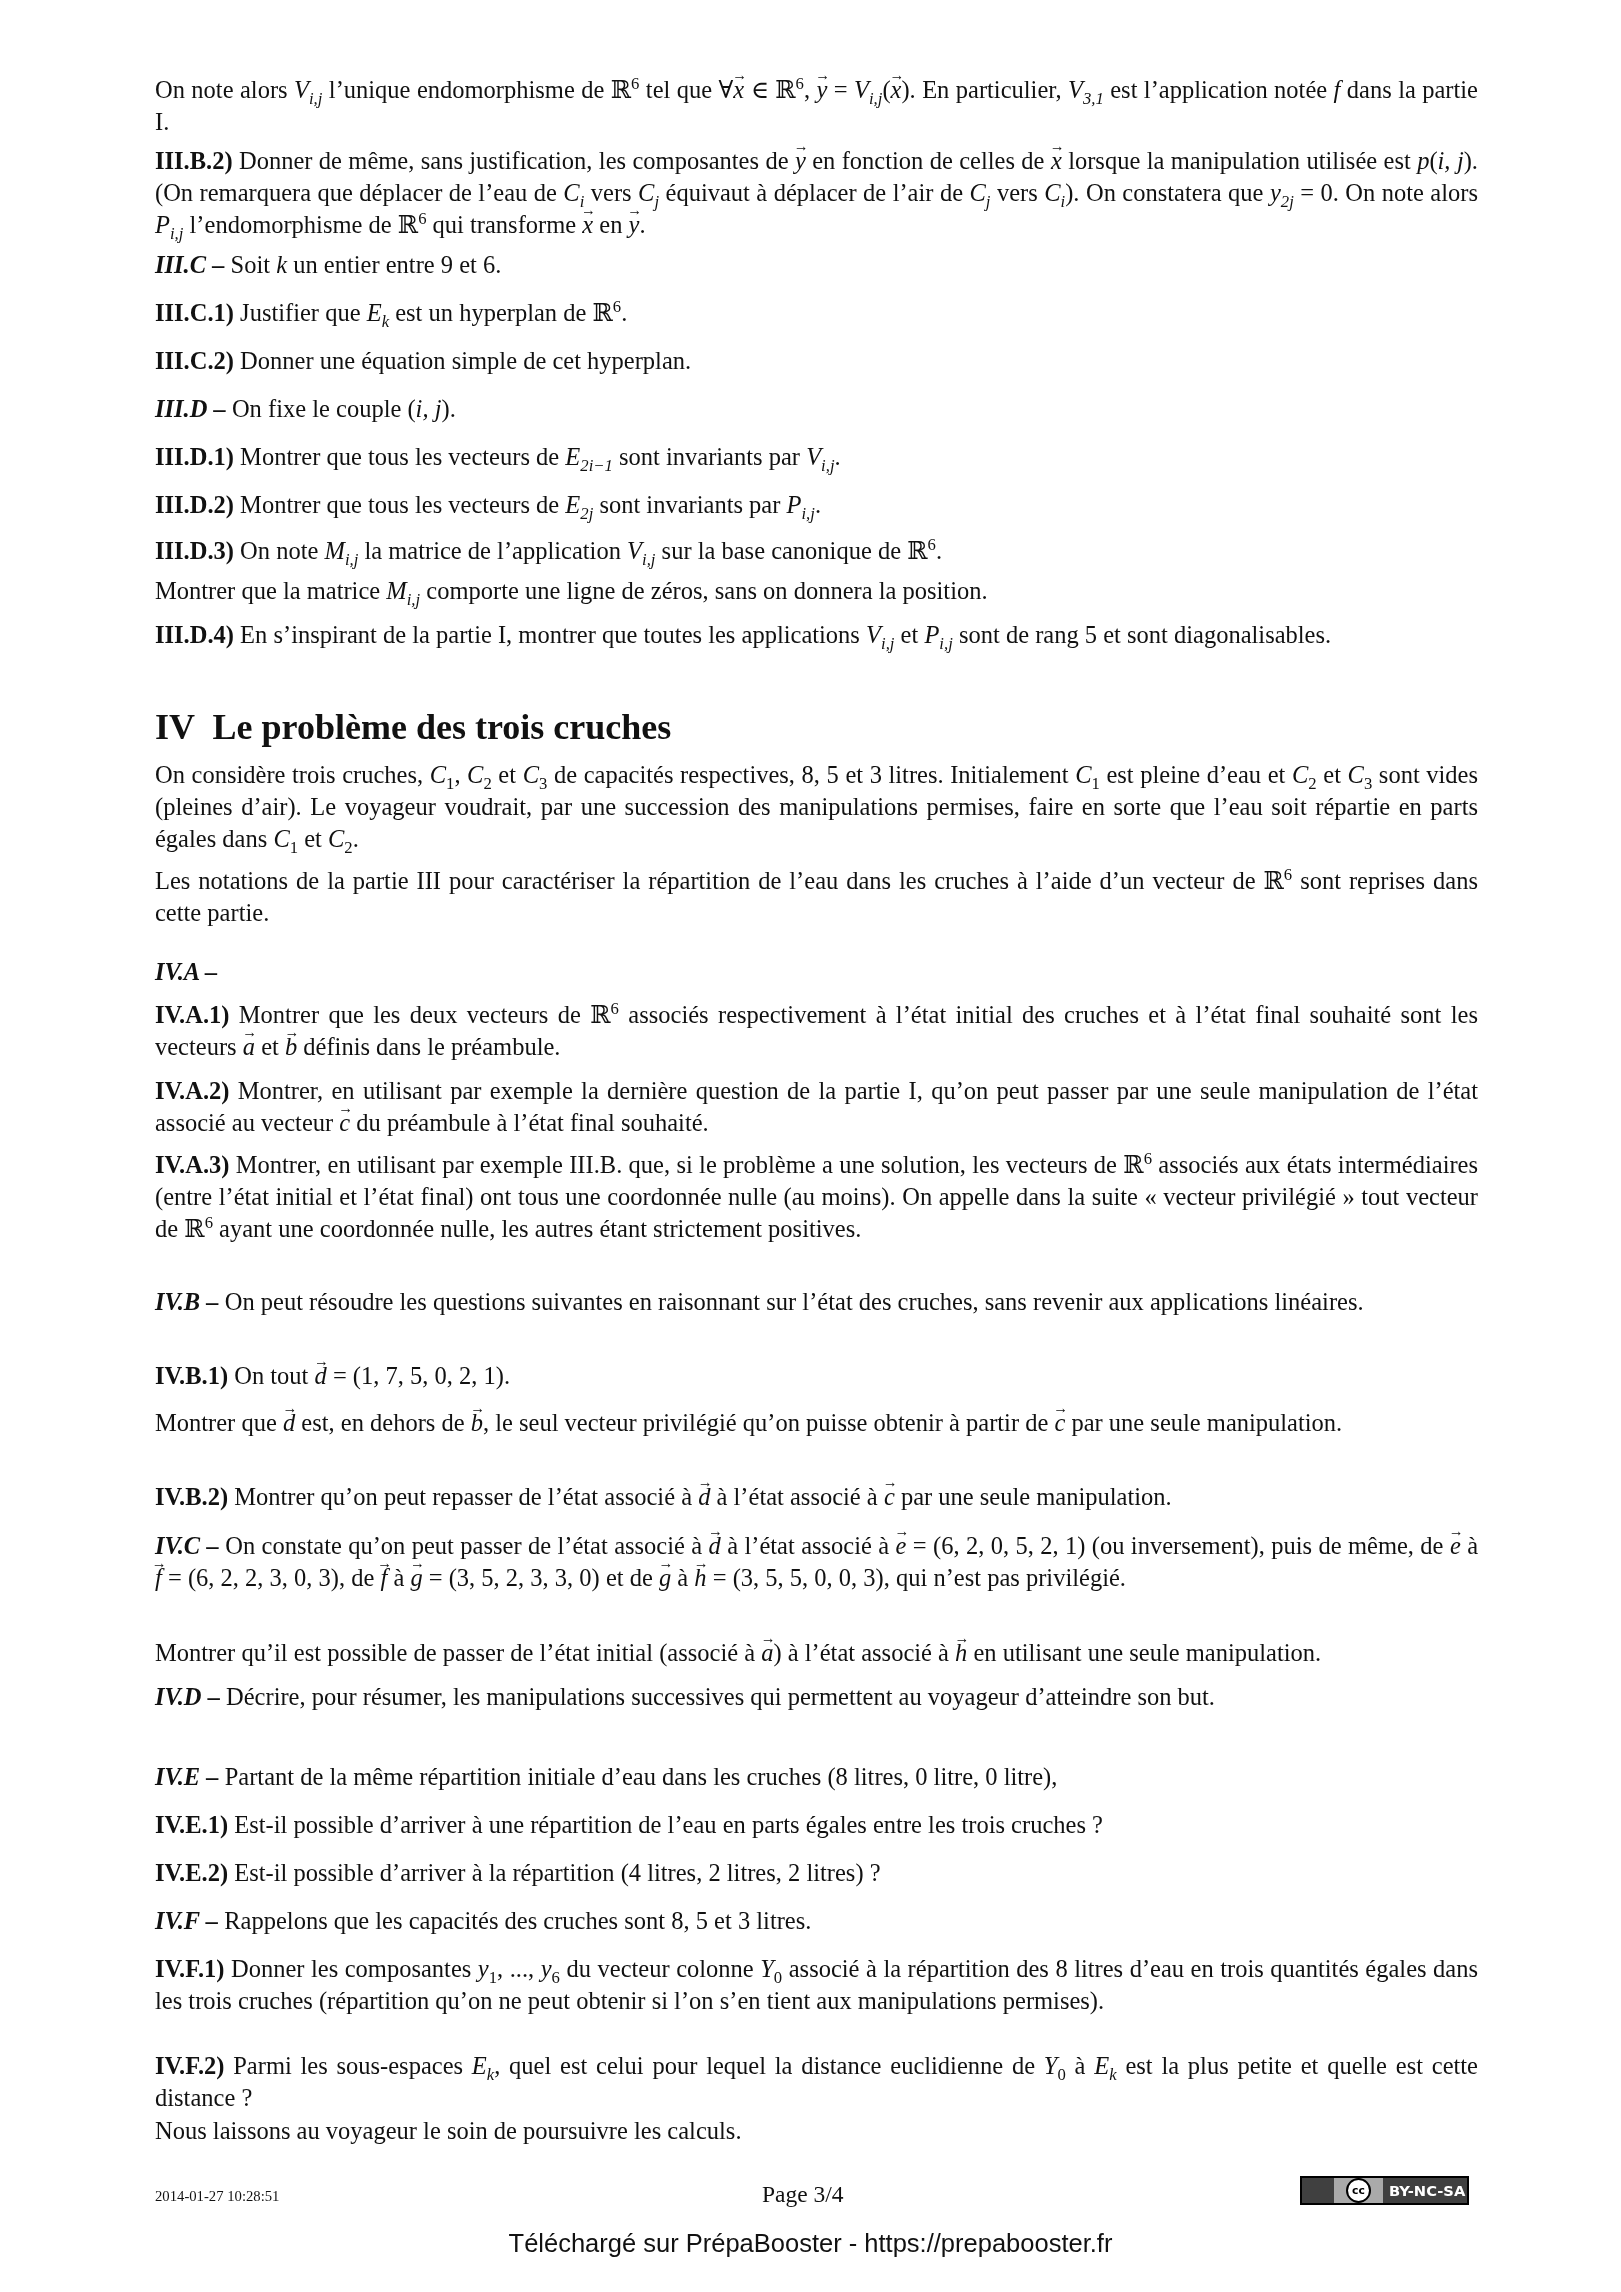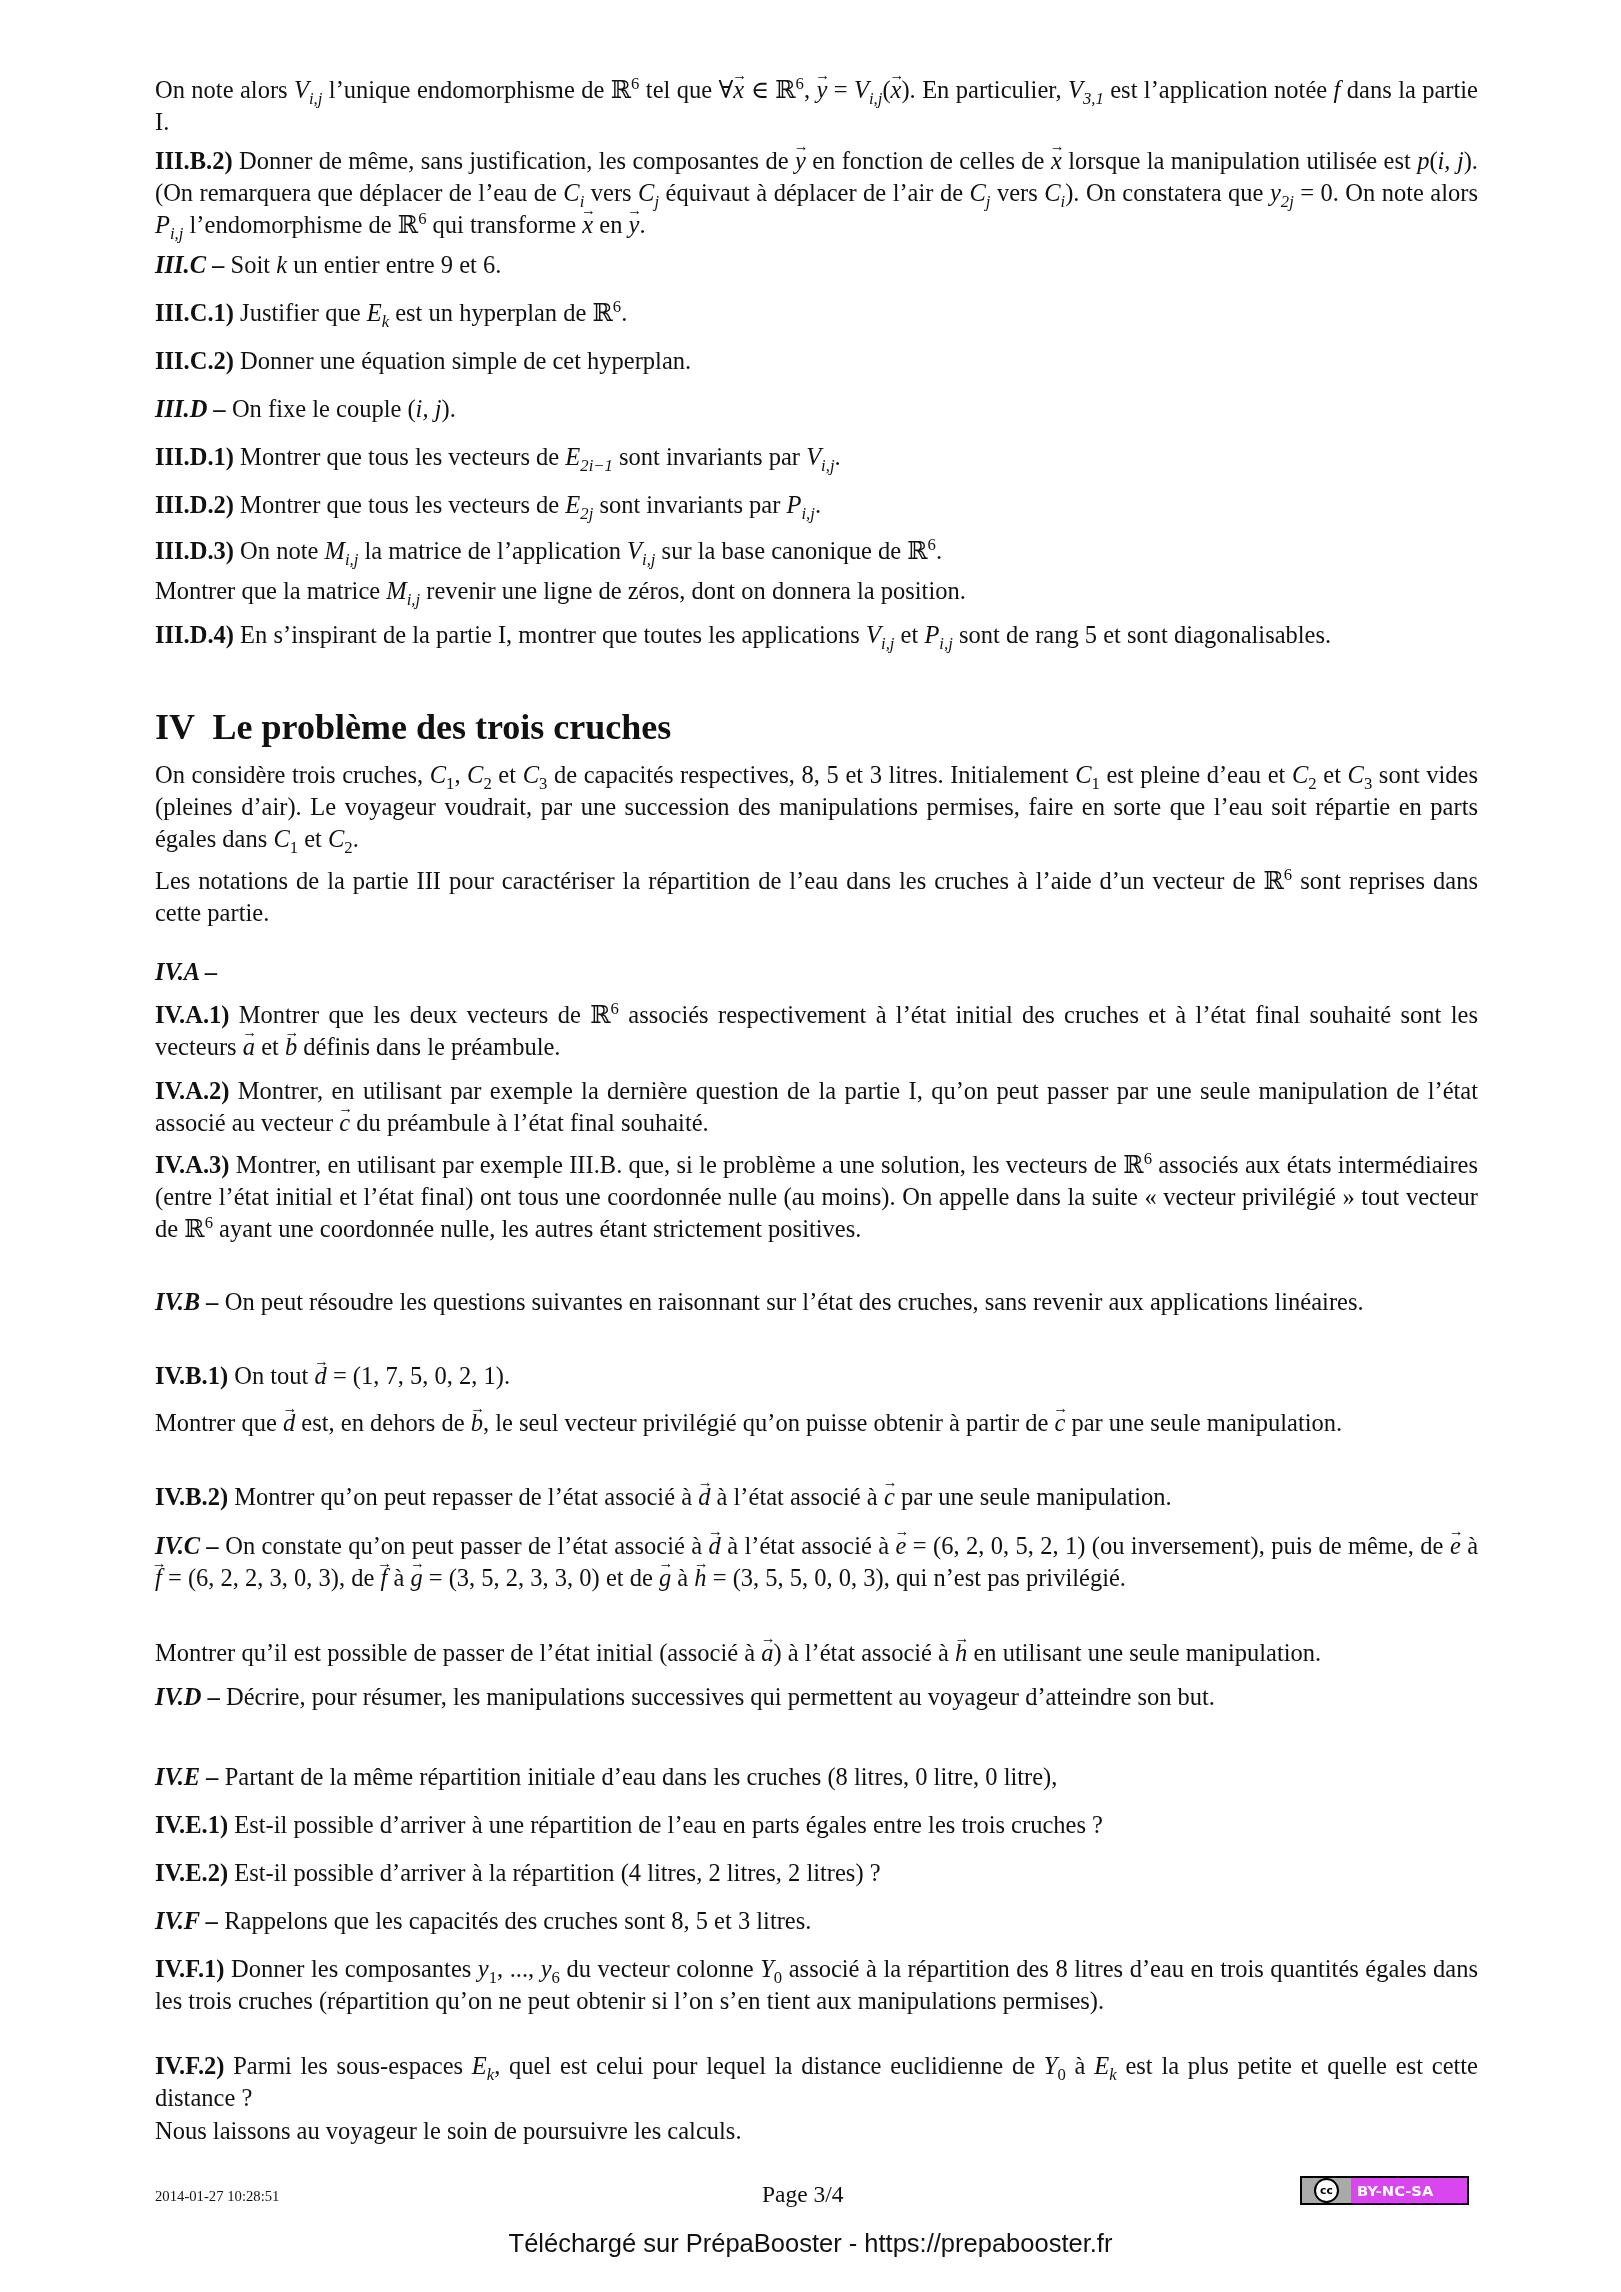--- a/index.html
+++ b/index.html
@@ -17,21 +17,21 @@
   .vec::before { content: "\2192"; position: absolute; left: 50%; transform: translateX(-45%);
                  top: -14.7px; font-size: 14.7px; font-style: normal; }
   .h2 { position: absolute; left: 0; font-size: 36px; font-weight: bold;
         font-family: "Liberation Serif", "DejaVu Serif", serif; text-align: center; }
   .h2 .num { margin-right: 17.6px; }
   .footer-date { position: absolute; left: 155px; top: 2188px; font-size: 14.7px;
                  font-family: "Liberation Serif", serif; }
   .footer-page { position: absolute; left: 762px; top: 2181px; font-size: 23.5px;
                  font-family: "Liberation Serif", serif; }
   .cc { position: absolute; left: 1300px; top: 2176px; width: 169px; height: 29px;
-        background: #d946ef; border: 2px solid #000; box-sizing: border-box; display: flex; align-items: stretch; }
+        background: #404040; border: 2px solid #000; box-sizing: border-box; display: flex; align-items: stretch; padding-left: 32px; }
   .cc .cc-left { width: 49px; background: #aaa; display: flex; align-items: center; justify-content: center; }
   .cc .cc-circle { width: 21.6px; height: 21.6px; border-radius: 50%; background: #fff; border: 2px solid #000;
                    display: flex; align-items: center; justify-content: center;
                    font-family: "DejaVu Sans", sans-serif; font-weight: bold; font-size: 10.8px; color: #000; }
   .cc .cc-text { flex: 1; color: #fff; font-family: "DejaVu Sans", sans-serif; font-weight: bold;
                  font-size: 14.7px; display: flex; align-items: center; padding-left: 5.9px; }
   .download { position: absolute; left: 0; width: 1621px; top: 2229px; text-align: center;
               font-family: "Liberation Sans", "DejaVu Sans", sans-serif; font-size: 25.5px; }
 </style>
 </head>
@@ -41,21 +41,21 @@
 
   <div class="p" style="top:74px"><span>On note alors </span><span class="m">V</span><sub class="m">i,j</sub><span> l’unique endomorphisme de ℝ</span><sup>6</sup><span> tel que ∀</span><span class="vec">x</span><span> ∈ ℝ</span><sup>6</sup><span>, </span><span class="vec">y</span><span> = </span><span class="m">V</span><sub class="m">i,j</sub><span>(</span><span class="vec">x</span><span>). En particulier, </span><span class="m">V</span><sub class="m">3,1</sub><span> est l’application notée </span><span class="m">f</span><span> dans la partie I.</span></div>
   <div class="p" style="top:145px"><span class="lbl">III.B.2)</span><span> Donner de même, sans justification, les composantes de </span><span class="vec">y</span><span> en fonction de celles de </span><span class="vec">x</span><span> lorsque la manipulation utilisée est </span><span class="m">p</span><span>(</span><span class="m">i, j</span><span>). (On remarquera que déplacer de l’eau de </span><span class="m">C</span><sub class="m">i</sub><span> vers </span><span class="m">C</span><sub class="m">j</sub><span> équivaut à déplacer de l’air de </span><span class="m">C</span><sub class="m">j</sub><span> vers </span><span class="m">C</span><sub class="m">i</sub><span>). On constatera que </span><span class="m">y</span><sub class="m">2j</sub><span> = 0. On note alors </span><span class="m">P</span><sub class="m">i,j</sub><span> l’endomorphisme de ℝ</span><sup>6</sup><span> qui transforme </span><span class="vec">x</span><span> en </span><span class="vec">y</span><span>.</span></div>
   <div class="p" style="top:249px"><span class="lbl-it">III.C –</span><span>  Soit </span><span class="m">k</span><span> un entier entre 9 et 6.</span></div>
   <div class="p" style="top:297px"><span class="lbl">III.C.1)</span><span> Justifier que </span><span class="m">E</span><sub class="m">k</sub><span> est un hyperplan de ℝ</span><sup>6</sup><span>.</span></div>
   <div class="p" style="top:345px"><span class="lbl">III.C.2)</span><span> Donner une équation simple de cet hyperplan.</span></div>
   <div class="p" style="top:393px"><span class="lbl-it">III.D –</span><span>  On fixe le couple (</span><span class="m">i, j</span><span>).</span></div>
   <div class="p" style="top:441px"><span class="lbl">III.D.1)</span><span> Montrer que tous les vecteurs de </span><span class="m">E</span><sub class="m">2i−1</sub><span> sont invariants par </span><span class="m">V</span><sub class="m">i,j</sub><span>.</span></div>
   <div class="p" style="top:489px"><span class="lbl">III.D.2)</span><span> Montrer que tous les vecteurs de </span><span class="m">E</span><sub class="m">2j</sub><span> sont invariants par </span><span class="m">P</span><sub class="m">i,j</sub><span>.</span></div>
   <div class="p" style="top:535px"><span class="lbl">III.D.3)</span><span> On note </span><span class="m">M</span><sub class="m">i,j</sub><span> la matrice de l’application </span><span class="m">V</span><sub class="m">i,j</sub><span> sur la base canonique de ℝ</span><sup>6</sup><span>.</span></div>
-  <div class="p" style="top:575px"><span>Montrer que la matrice </span><span class="m">M</span><sub class="m">i,j</sub><span> revenir une ligne de zéros, dont on donnera la position.</span></div>
+  <div class="p" style="top:575px"><span>Montrer que la matrice </span><span class="m">M</span><sub class="m">i,j</sub><span> comporte une ligne de zéros, sans on donnera la position.</span></div>
   <div class="p" style="top:619px"><span class="lbl">III.D.4)</span><span> En s’inspirant de la partie I, montrer que toutes les applications </span><span class="m">V</span><sub class="m">i,j</sub><span> et </span><span class="m">P</span><sub class="m">i,j</sub><span> sont de rang 5 et sont diagonalisables.</span></div>
 
   <div class="h2" style="top:706px">
     <span class="num">IV</span><span>Le problème des trois cruches</span>
   </div>
 
   <div class="p" style="top:759px"><span>On considère trois cruches, </span><span class="m">C</span><sub class="r">1</sub><span>, </span><span class="m">C</span><sub class="r">2</sub><span> et </span><span class="m">C</span><sub class="r">3</sub><span> de capacités respectives, 8, 5 et 3 litres. Initialement </span><span class="m">C</span><sub class="r">1</sub><span> est pleine d’eau et </span><span class="m">C</span><sub class="r">2</sub><span> et </span><span class="m">C</span><sub class="r">3</sub><span> sont vides (pleines d’air). Le voyageur voudrait, par une succession des manipulations permises, faire en sorte que l’eau soit répartie en parts égales dans </span><span class="m">C</span><sub class="r">1</sub><span> et </span><span class="m">C</span><sub class="r">2</sub><span>.</span></div>
   <div class="p" style="top:865px"><span>Les notations de la partie III pour caractériser la répartition de l’eau dans les cruches à l’aide d’un vecteur de ℝ</span><sup>6</sup><span> sont reprises dans cette partie.</span></div>
   <div class="p" style="top:956px"><span class="lbl-it">IV.A –</span></div>
   <div class="p" style="top:999px"><span class="lbl">IV.A.1)</span><span> Montrer que les deux vecteurs de ℝ</span><sup>6</sup><span> associés respectivement à l’état initial des cruches et à l’état final souhaité sont les vecteurs </span><span class="vec">a</span><span> et </span><span class="vec">b</span><span> définis dans le préambule.</span></div>

